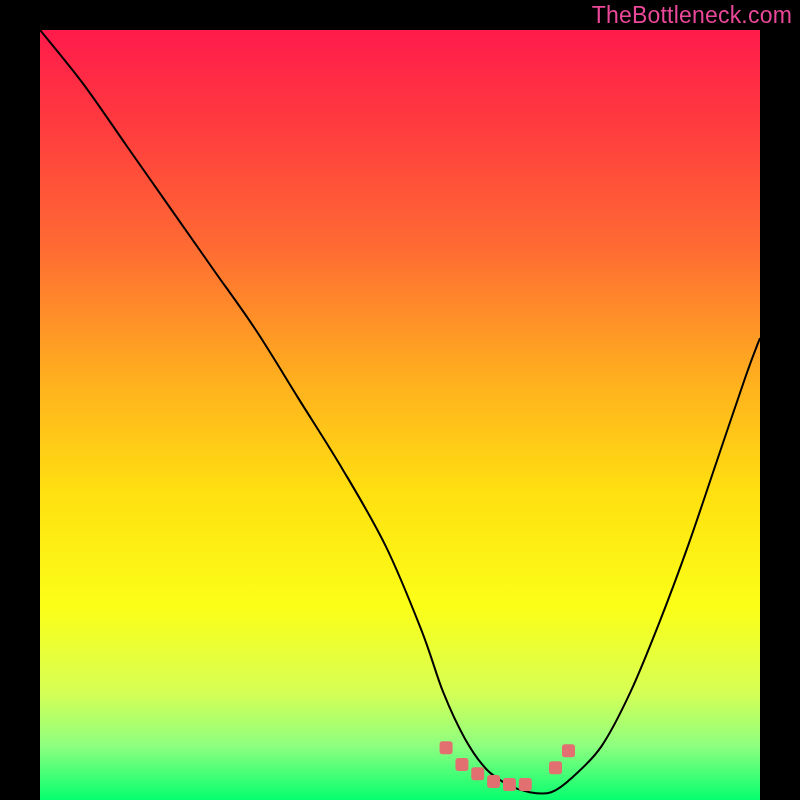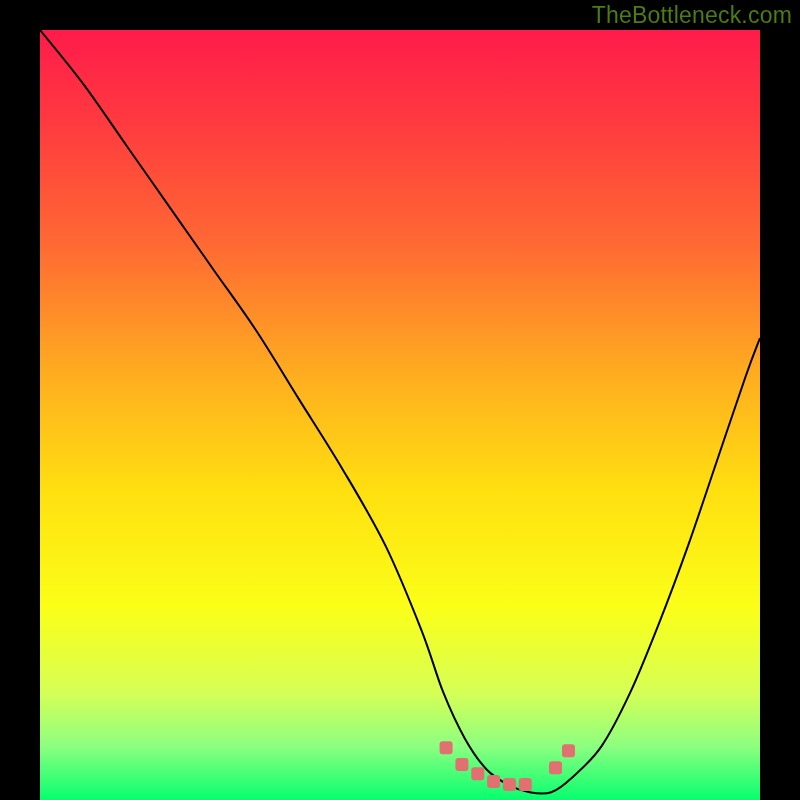--- a/index.html
+++ b/index.html
@@ -10,21 +10,21 @@
     height: 800px;
     background: #000;
   }
   .watermark {
     position: absolute;
     top: 2px;
     right: 8px;
     font-family: Arial, Helvetica, sans-serif;
     font-size: 23px;
     font-weight: 500;
-    color: #4d7c0f;
+    color: #ec4899;
     letter-spacing: 0.2px;
   }
   .plot {
     position: absolute;
     left: 40px;
     top: 30px;
     width: 720px;
     height: 770px;
   }
   .plot svg { display: block; }

